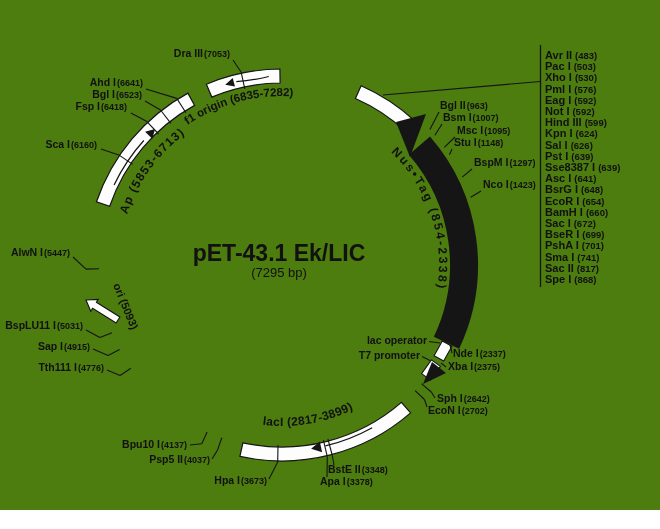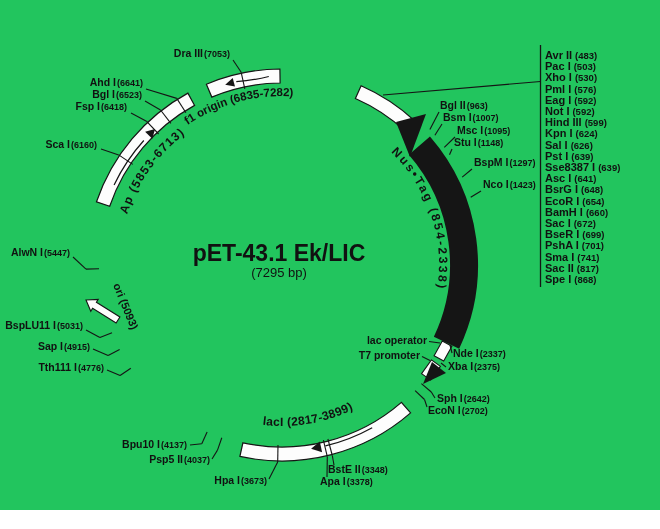--- a/index.html
+++ b/index.html
@@ -1,16 +1,16 @@
 <!DOCTYPE html>
 <html><head>
 <meta charset="utf-8">
 <style>
   html,body{margin:0;padding:0;background:#ffffff;}
-  .figure{position:relative;width:660px;height:510px;background:#22c55e;overflow:hidden;
+  .figure{position:relative;width:660px;height:510px;background:#4d7c0f;overflow:hidden;
           font-family:"Liberation Sans", sans-serif;}
   svg text{fill:#111;}
   .site-name{font-size:10.5px;font-weight:700;}
   .site-pos{font-size:9px;font-weight:700;}
   .list-name{font-size:11px;font-weight:700;}
   .list-pos{font-size:9.5px;font-weight:700;}
   .anno{font-size:10.5px;font-weight:700;}
   .arc-label{font-weight:700;}
   .map-title{font-size:23px;font-weight:700;}
   .map-size{font-size:13px;font-weight:400;}

